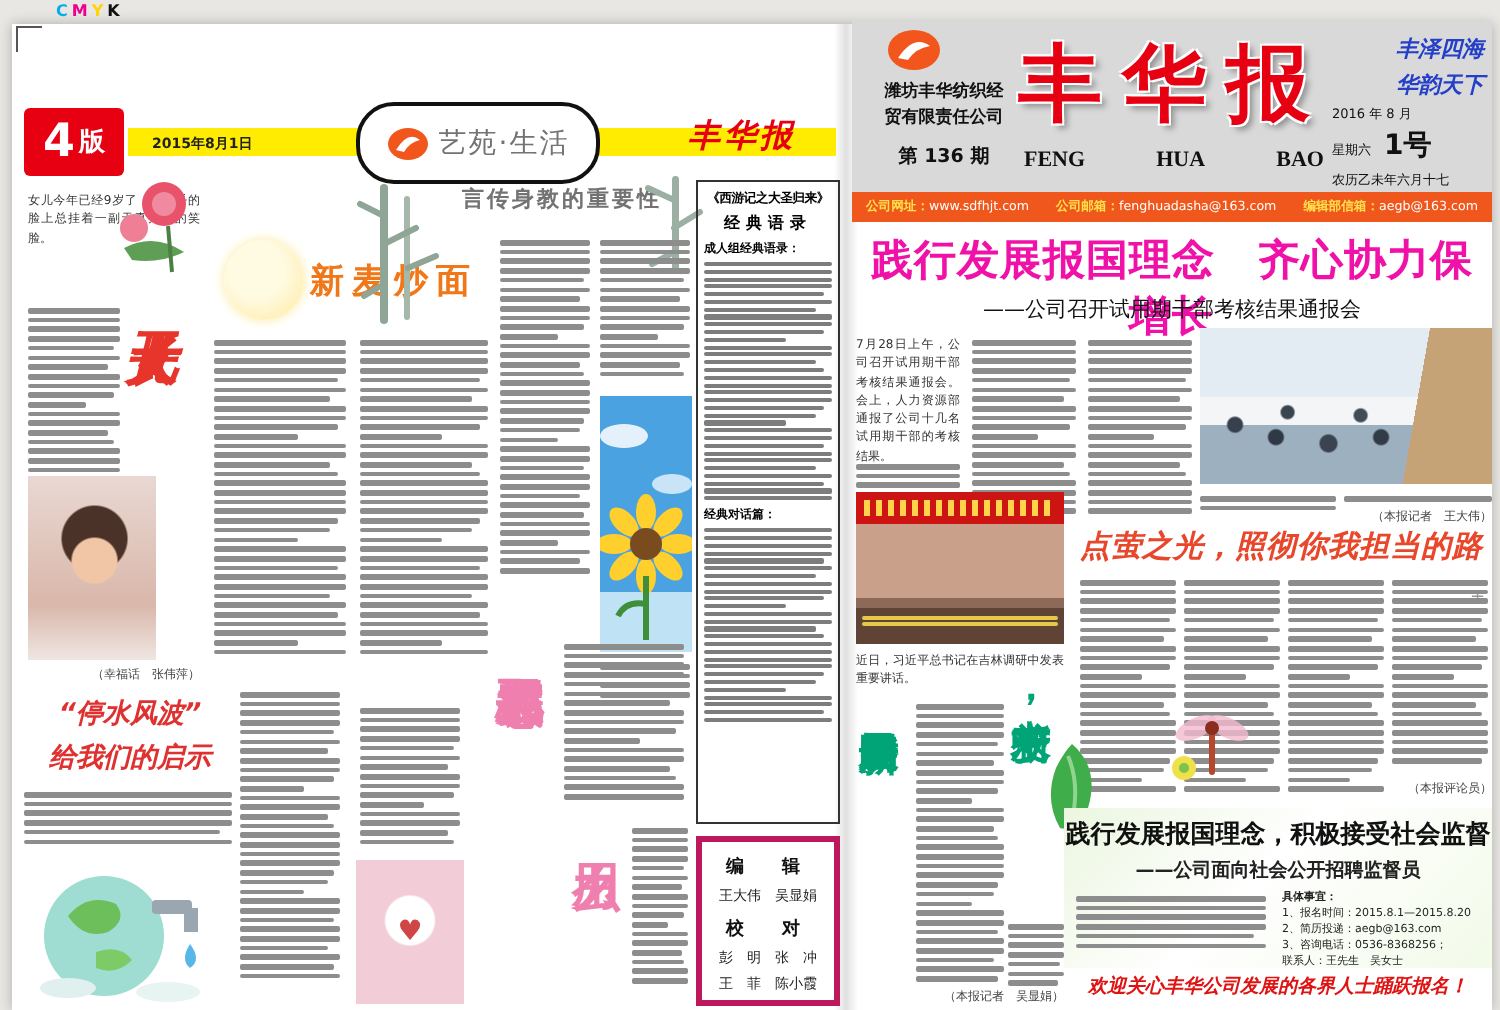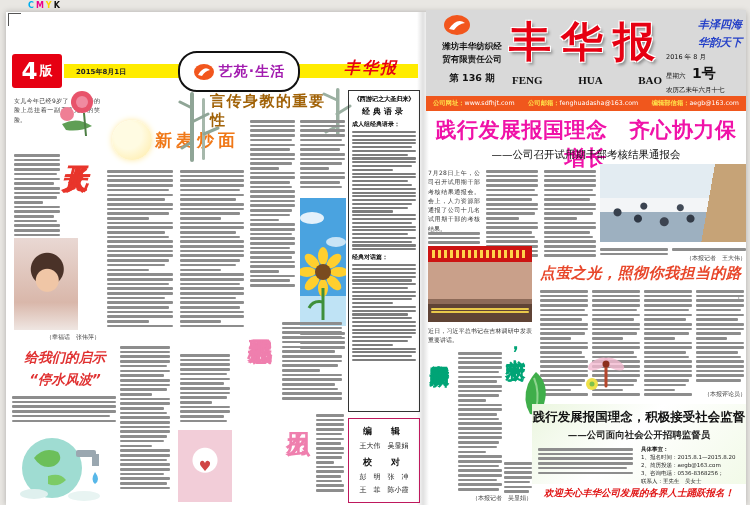--- a/index.html
+++ b/index.html
@@ -16,21 +16,21 @@
   .sim-y i{background:#e8c84a;height:2px;margin:1.6px 0}
   .micro{font-size:6px;line-height:1.55;color:#333;text-align:justify;word-break:break-all}
   .credit{font-size:6px;color:#444;text-align:right}
   .vt{writing-mode:vertical-rl;text-orientation:upright;font-weight:900;line-height:1}
   
   .badge{left:12px;top:54px;width:50px;height:34px;background:#e60012;border-radius:3px;color:#fff;display:flex;align-items:center;justify-content:center;font-weight:900}
   .badge .n{font-size:23px}.badge .b{font-size:13px;margin-left:2px}
   .ystrip{left:64px;top:64px;width:354px;height:14px;background:#ffec00}
   .ldate{left:76px;top:67px;font-size:7px;font-weight:700;color:#222}
   .bubble{left:178px;top:51px;width:118px;height:37px;background:#fff;border:2px solid #111;border-radius:19px;display:flex;align-items:center;justify-content:center;gap:4px}
-  .bubble .sec{font-size:14px;font-weight:700;color:#a21caf;letter-spacing:1px}
+  .bubble .sec{font-size:14px;font-weight:400;color:#737373;letter-spacing:1px}
   .lpaper{left:344px;top:58px;font-size:16px;font-weight:900;font-style:italic;color:#e60012;letter-spacing:2px}
   
   .ph-girl{background:
     radial-gradient(circle at 52% 46%, #f0c6a6 0 11px, rgba(0,0,0,0) 12px),
     radial-gradient(circle at 52% 34%, #4a3228 0 16px, rgba(0,0,0,0) 17px),
     linear-gradient(180deg,#e9d8d3 0%,#d9b7aa 70%,#efe6e2 100%)}
   .ph-hands{background:radial-gradient(circle at 50% 42%, #ffffff 0 12px, #f2cdd8 13px 100%);display:flex;align-items:center;justify-content:center;color:#d04545;font-size:14px}
   .ph-meet{background:
     radial-gradient(circle at 12% 62%, #37404d 0 3.5px, rgba(0,0,0,0) 4.5px),
     radial-gradient(circle at 26% 70%, #2f3845 0 3.5px, rgba(0,0,0,0) 4.5px),
@@ -60,28 +60,28 @@
   .subhead{left:427px;top:148px;width:318px;text-align:center;font-size:10.5px;font-weight:400;color:#111}
   .fftitle{left:540px;top:264px;width:206px;font-size:15px;font-weight:900;font-style:italic;color:#e8472b;letter-spacing:.5px}
   .gt{color:#00a476}
   .recruit{left:532px;top:404px;width:214px;height:80px;background:linear-gradient(135deg,#ebf6df 0%,#ffffff 45%,#f2fae8 100%)}
   .rtitle{text-align:center;font-size:12.5px;font-weight:900;color:#111;margin-top:5px}
   .rsub{text-align:center;font-size:9.5px;font-weight:800;color:#222;margin-top:3px}
   .rlist{font-size:5.5px;line-height:1.45;color:#222}
   .rlist .lbl{font-weight:800}
   .welcome{left:538px;top:487px;width:202px;text-align:center;font-size:9.5px;font-weight:900;font-style:italic;color:#e01313}
   
-  .t-teach{left:210px;top:92px;width:128px;font-size:15px;font-weight:900;color:#a16207;letter-spacing:1.5px}
+  .t-teach{left:231px;top:92px;width:128px;font-size:11px;font-weight:900;color:#737373;letter-spacing:1.5px}
   .t-noodle{left:155px;top:129px;width:92px;font-size:17px;font-weight:900;color:#f07818;letter-spacing:4px}
   .t-water{left:12px;top:346px;width:106px;text-align:center;font-size:13.5px;font-weight:900;font-style:italic;color:#e03131;line-height:1.65}
   .qbox{left:348px;top:90px;width:72px;height:322px;border:1px solid #333;box-sizing:border-box;padding:4px 3px}
   .qbox .qt1{font-size:6.4px;font-weight:800;text-align:center;letter-spacing:-.3px}
   .qbox .qt2{font-size:8px;font-weight:800;text-align:center;letter-spacing:3px;margin:2px 0 3px}
   .qbox .qs{font-size:6px;font-weight:800;margin:3px 0 2px}
-  .staff{left:348px;top:418px;width:72px;height:85px;border:1px solid #be185d;box-sizing:border-box;text-align:center;padding-top:6px}
+  .staff{left:348px;top:418px;width:72px;height:85px;border:3px solid #be185d;box-sizing:border-box;text-align:center;padding-top:6px}
   .staff .lab{font-size:9px;font-weight:900;letter-spacing:5px;color:#111}
   .staff .nm{font-size:7px;color:#222;margin:3px 0 5px}
   .mark{color:#9a9a9a;font-size:9px}
   .cmyk{left:28px;top:1px;font-size:8px;font-weight:800;letter-spacing:2px}
   .moon{left:112px;top:120px;width:40px;height:40px;border-radius:50%;background:radial-gradient(circle at 40% 38%,#fffbe2 0 40%,#ffe9a0 100%);box-shadow:0 0 6px #ffe9a0}
   .corner-tl{left:8px;top:13px;width:12px;height:12px;border-left:1.5px solid #555;border-top:1.5px solid #555}
   .corner-tr{left:730px;top:13px;width:12px;height:12px;border-right:1.5px solid #555;border-top:1.5px solid #555}
 </style>
 </head>
 <body>
@@ -137,22 +137,22 @@
     <i></i>
     <i></i>
     <i></i>
     <i></i>
     <i></i>
   </div>
 <div class="abs ph-girl" style="left:14px;top:238px;width:64px;height:92px"></div>
 <div class="abs credit" style="left:14px;top:333px;width:86px">（幸福话　张伟萍）</div>
 
 <div class="abs t-water">
+  <div>“停水风波”</div>
   <div>给我们的启示</div>
-  <div>“停水风波”</div>
 </div>
 <div class="abs sim" style="left:120px;top:344px;width:50px">
     <i></i>
     <i></i>
     <i></i>
     <i></i>
     <i></i>
     <i></i>
     <i></i>
     <i></i>

